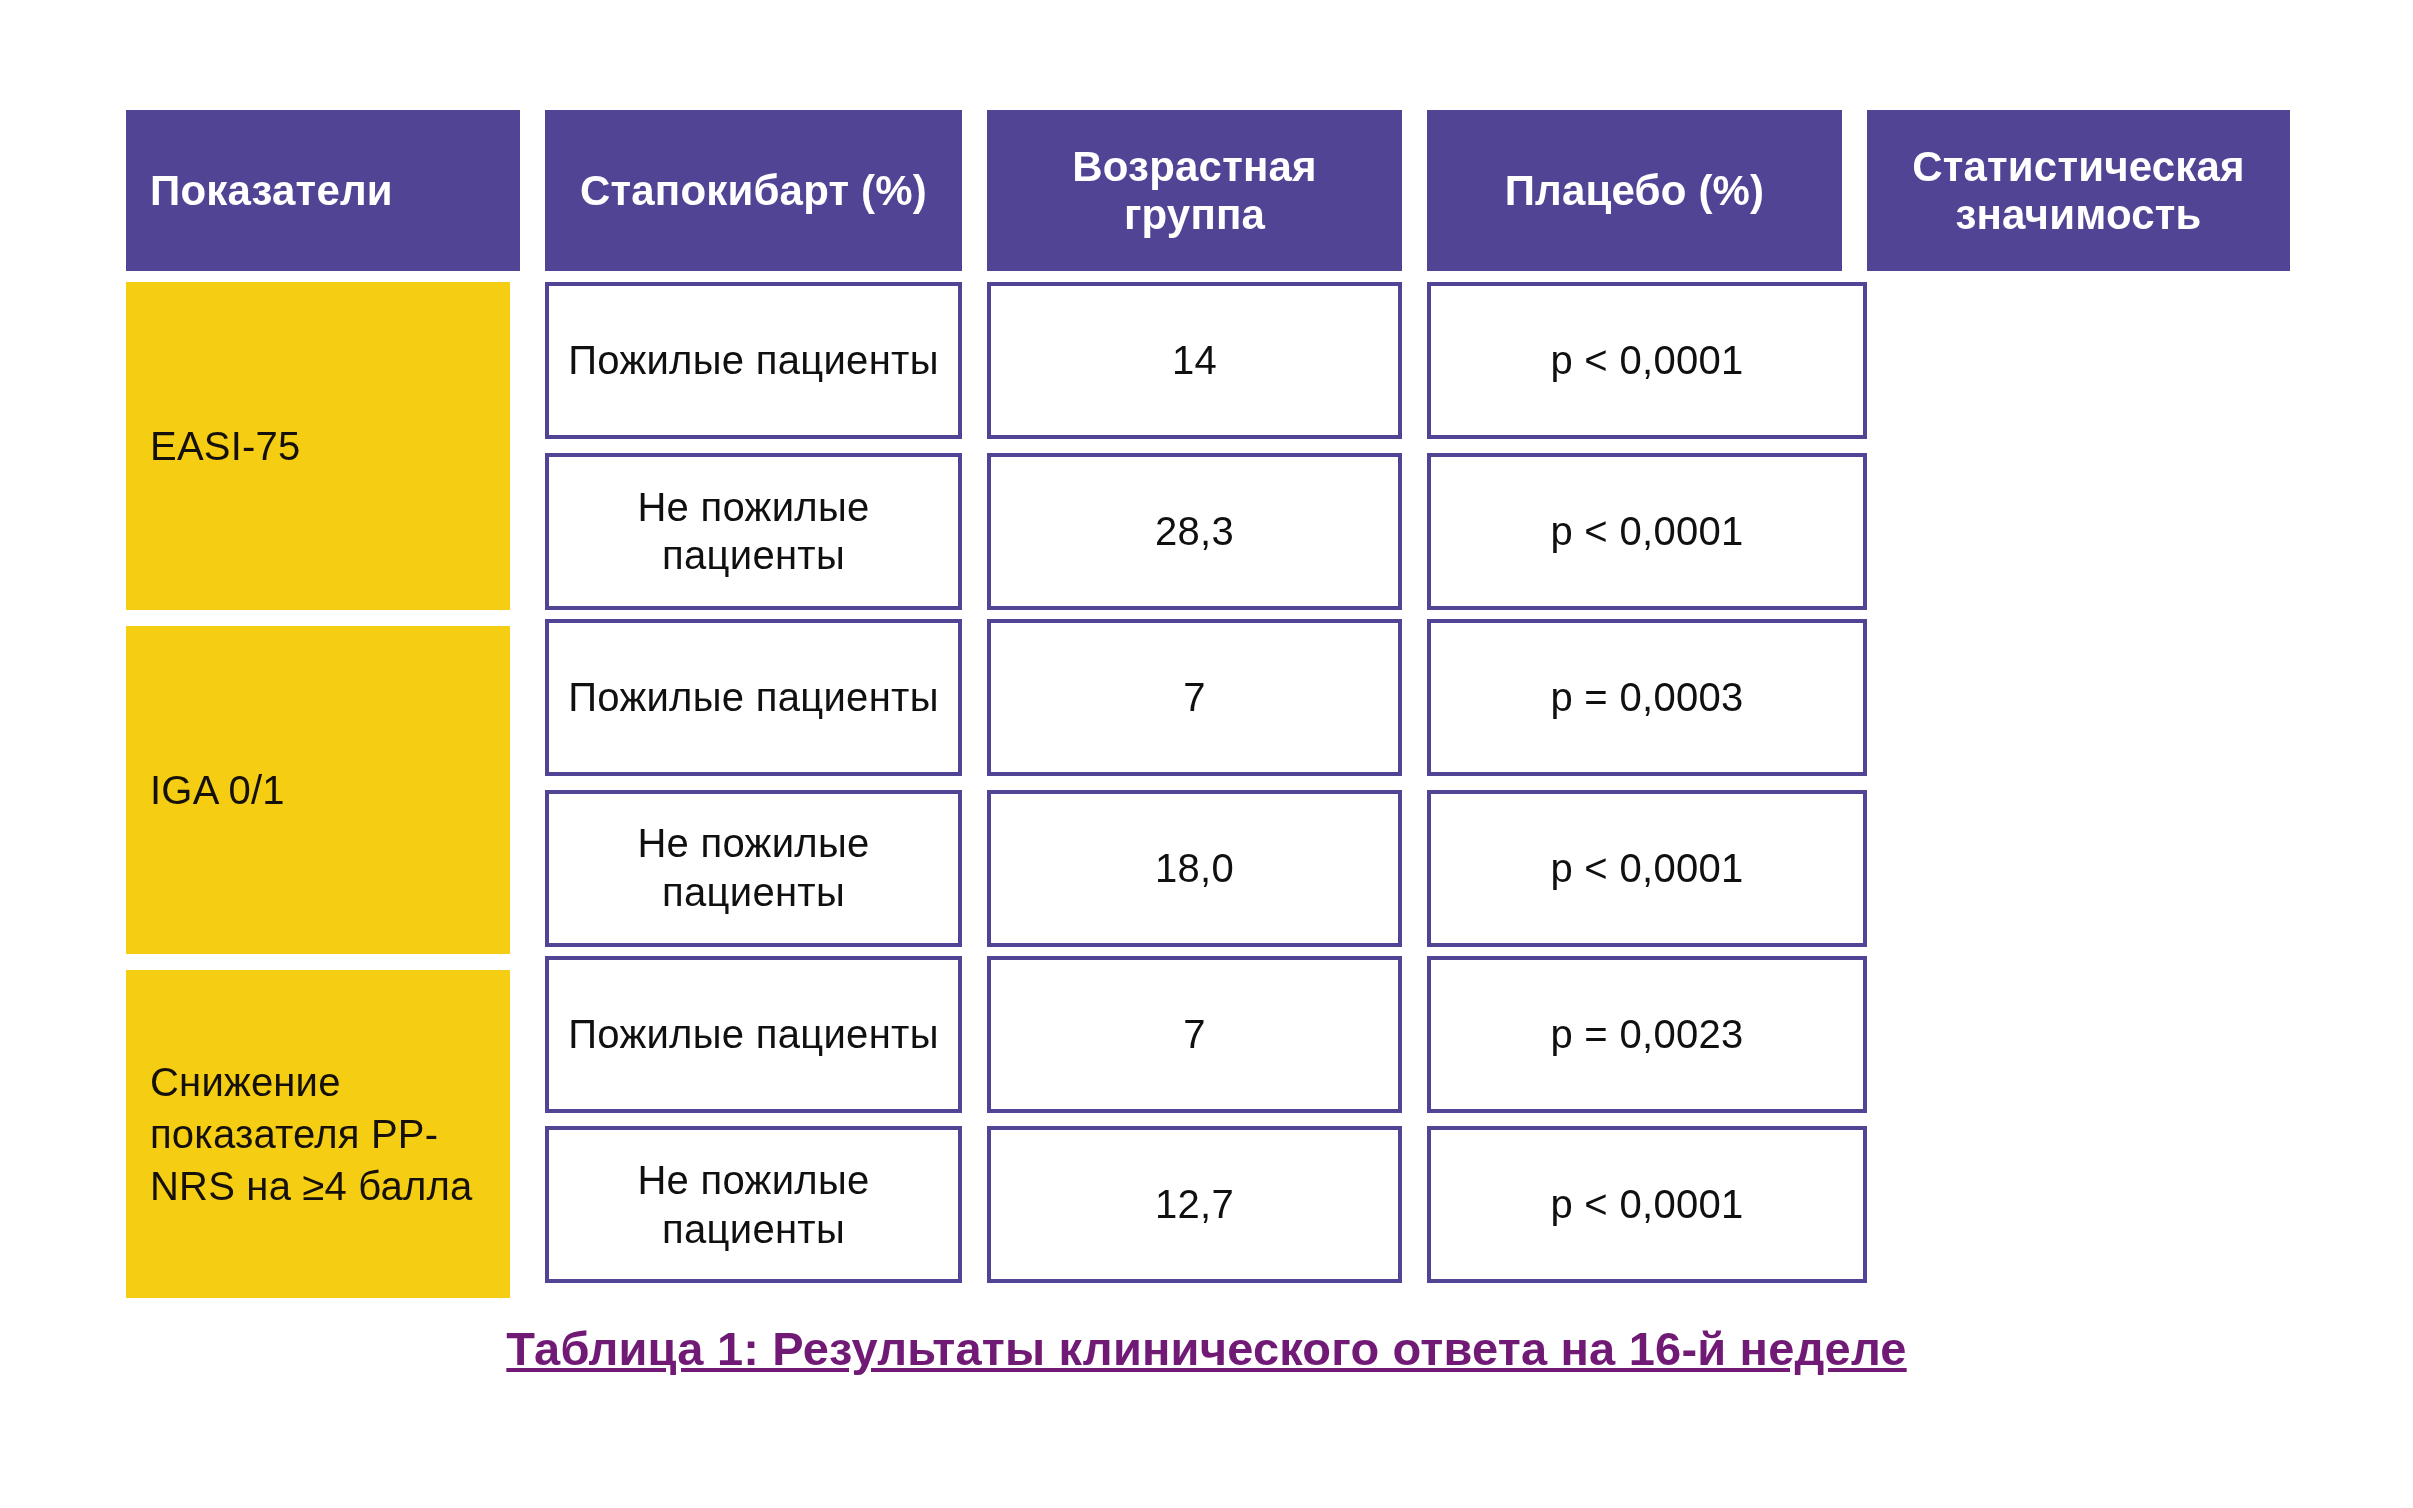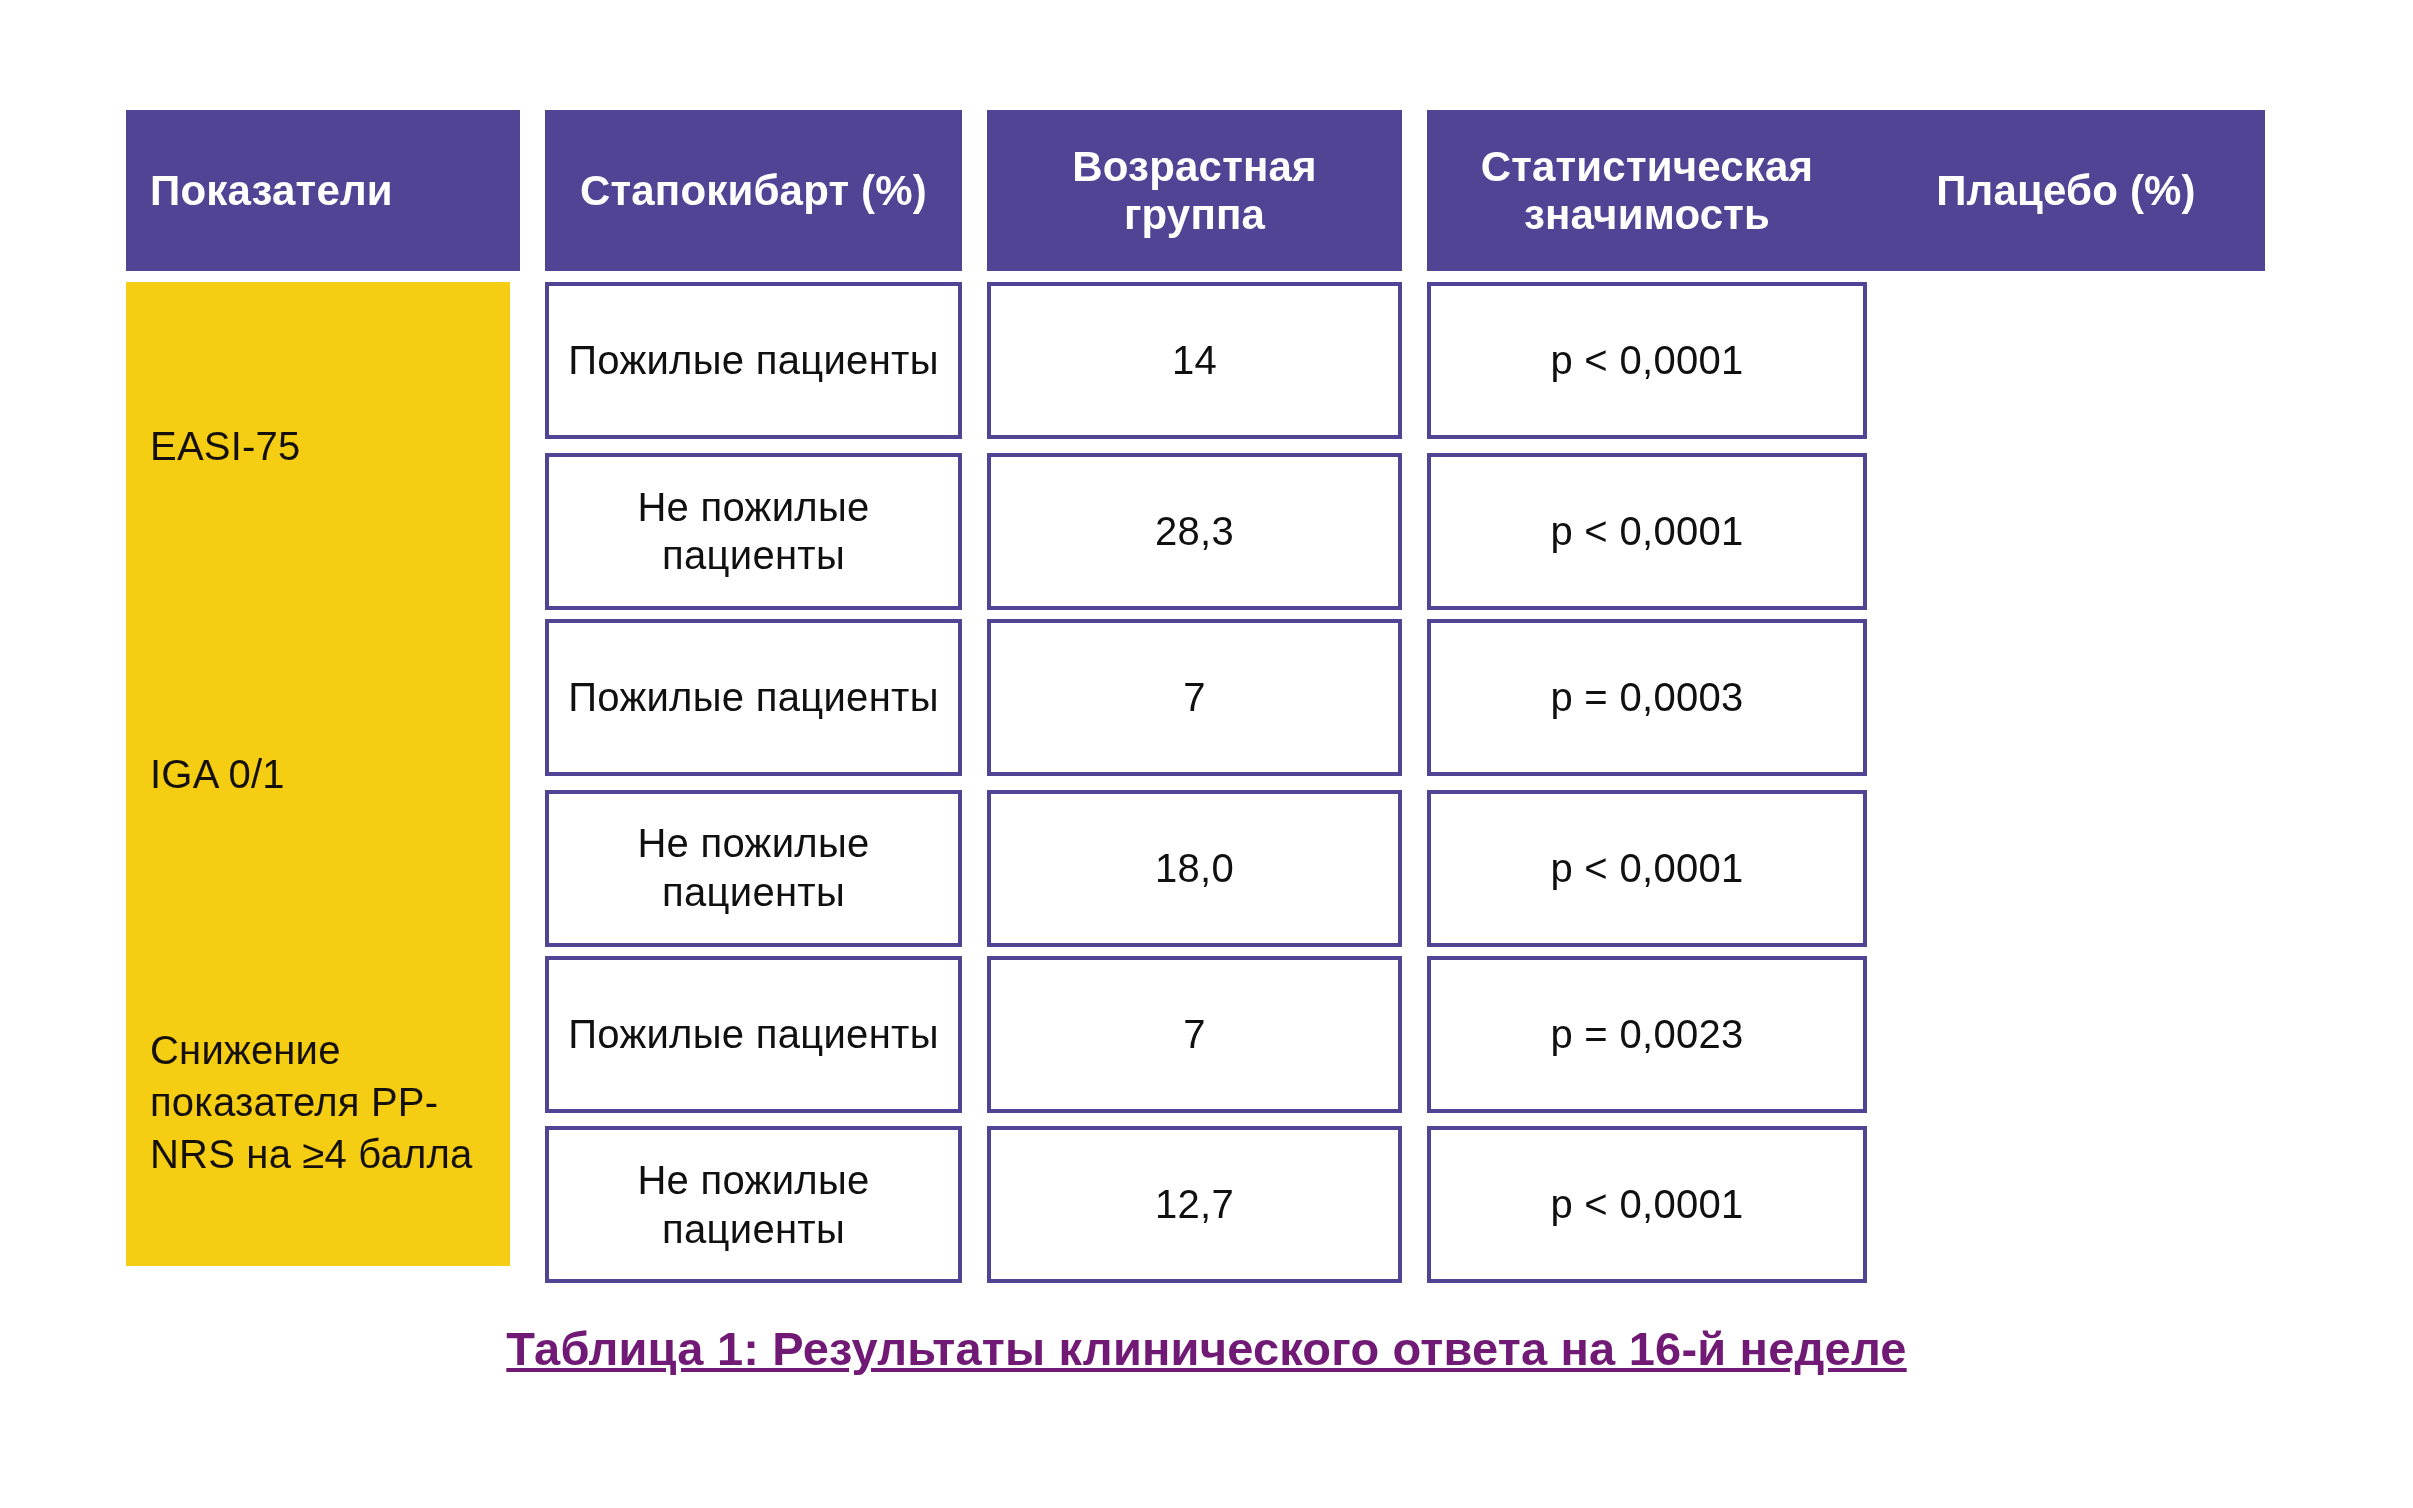--- a/index.html
+++ b/index.html
@@ -67,20 +67,21 @@
   .body-grid {
     display: grid;
     grid-template-columns: 419px 442px 440px 440px 423px;
     margin-top: 11.2px;
   }
 
   
   .metric-col {
     display: flex;
     flex-direction: column;
+    row-gap: 16px;
     margin-right: 35px;
   }
   .metric-cell {
     background: #F5CE13;
     color: #15110a;
     box-sizing: border-box;
     height: 328px;
     display: flex;
     align-items: center;
     justify-content: flex-start;
@@ -136,22 +137,22 @@
 <body>
 
 <div class="page">
 
   <div class="table-wrap">
 
     <div class="tbl">
       <div class="head-cell first">Показатели</div>
       <div class="head-cell">Стапокибарт (%)</div>
       <div class="head-cell">Возрастная группа</div>
+      <div class="head-cell">Плацебо (%)</div>
       <div class="head-cell last">Статистическая значимость</div>
-      <div class="head-cell">Плацебо (%)</div>
     </div>
 
     <div class="body-grid">
 
       <div class="metric-col">
         <div class="metric-cell">EASI-75</div>
         <div class="metric-cell">IGA 0/1</div>
         <div class="metric-cell">Снижение показателя PP-NRS на ≥4 балла</div>
       </div>
 

